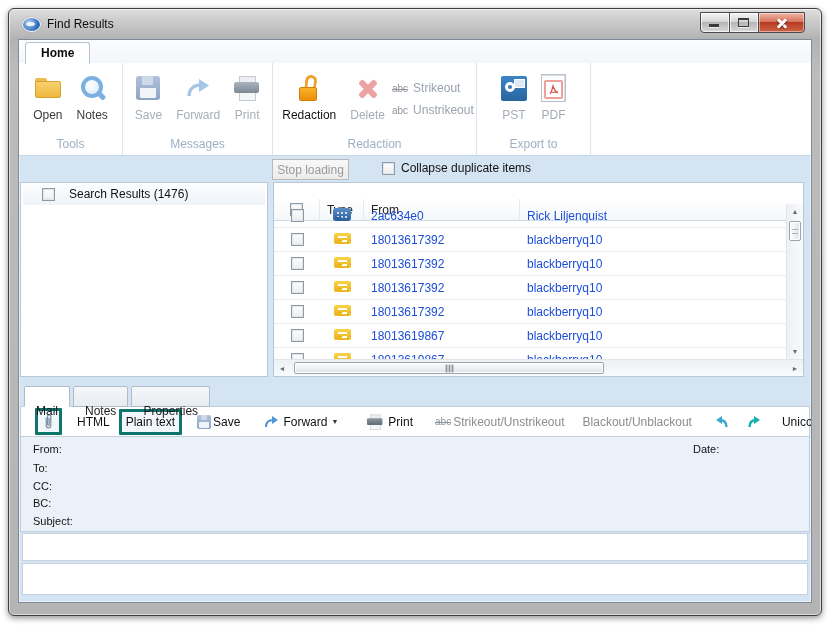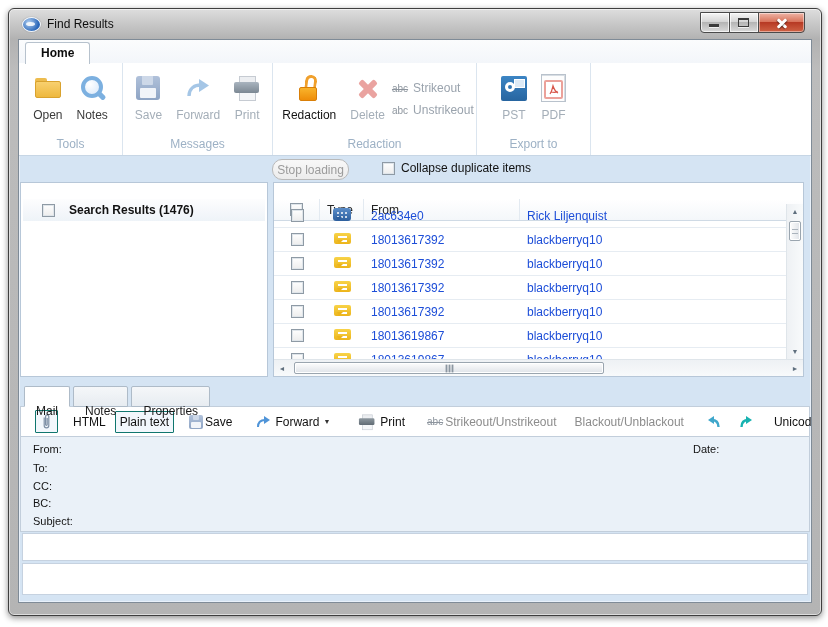--- a/index.html
+++ b/index.html
@@ -71,28 +71,28 @@
   .i-xmark i:first-child{transform:rotate(45deg);}
   .i-xmark i:last-child{transform:rotate(-45deg);}
   .i-pst{width:26px;height:25px;background:linear-gradient(#3c85c4,#2765a0);border-radius:2px;position:relative;}
   .i-pst::before{content:"";position:absolute;left:4px;top:6px;width:10px;height:10px;border:3px solid #fff;border-radius:50%;box-sizing:border-box;}
   .i-pst::after{content:"";position:absolute;right:2px;top:3px;width:9px;height:7px;background:#ddeaf6;border:1px solid #fff;}
   .i-pdf{width:23px;height:26px;background:#fdfdfd;border:1px solid #b9c2cc;position:relative;box-shadow:inset -4px 4px 0 -3px #d7dde3;}
   .i-pdf span{position:absolute;left:2px;top:5px;width:15px;height:15px;border:2px solid #eba19a;border-radius:2px;display:flex;align-items:center;justify-content:center;background:#fff;}
 
   
   .strip{position:absolute;left:0;top:119px;right:0;height:22px;}
-  .btn-stop{position:absolute;left:253px;top:0;width:77px;height:21px;border:1px solid #b9b9b9;border-radius:10px;background:linear-gradient(#f8f8f8,#ececec);color:#9b9b9b;font-size:12px;display:flex;align-items:center;justify-content:center;box-sizing:border-box;text-align:center;}
+  .btn-stop{position:absolute;left:253px;top:0;width:77px;height:21px;border:1px solid #b9b9b9;border-radius:0;background:linear-gradient(#f8f8f8,#ececec);color:#9b9b9b;font-size:12px;display:flex;align-items:center;justify-content:center;box-sizing:border-box;text-align:center;}
   .collapse-wrap{position:absolute;left:339px;top:2px;display:flex;align-items:flex-end;padding-left:24px;}
   .cb{width:13px;height:13px;border:1px solid #8e9aa5;background:linear-gradient(#fefefe,#ededed);box-shadow:inset 0 0 0 1px #dfe5ea;display:inline-block;box-sizing:border-box;}
   .collapse-label{font-size:12px;color:#111;margin-left:6px;}
 
   
   .tree-panel{position:absolute;left:1px;top:142px;width:248px;height:195px;background:#fff;border:1px solid #b7c7d8;box-sizing:border-box;}
-  .tree-row{display:flex;align-items:center;margin:16px 2px 0;height:22px;background:linear-gradient(#fdfdfe,#eef3f8);font-weight:bold;}
+  .tree-row{display:flex;align-items:center;margin:0 2px 0;height:22px;background:linear-gradient(#fdfdfe,#eef3f8);}
   .tree-row .cb{margin-left:19px;}
   .tree-label{font-size:12px;color:#121212;margin-left:14px;}
 
   
   .table-panel{position:absolute;left:254px;top:142px;width:531px;height:195px;background:#fff;border:1px solid #b7c7d8;box-sizing:border-box;}
   .thead{position:absolute;left:0;top:16px;right:0;height:21px;background:linear-gradient(#ffffff,#f4f7fa);border-bottom:1px solid #cfdae5;display:flex;align-items:center;}
   .th{font-size:12px;color:#222;border-right:1px solid #e3eaf1;height:100%;display:flex;align-items:center;padding-left:7px;box-sizing:border-box;}
   .th.c-check{width:46px;justify-content:center;padding-left:0;}
   .th.c-type{width:44px;}
   .th.c-from{width:156px;}
@@ -131,21 +131,21 @@
   .hthumb{position:absolute;left:20px;width:308px;top:2px;bottom:2px;border:1px solid #9aa5af;border-radius:2px;background:linear-gradient(#fdfdfd,#dfe3e8);box-shadow:inset 0 0 0 1px #fff;display:flex;align-items:center;justify-content:center;}
   .hgrip{width:1px;height:7px;background:#8c97a1;margin:0 1px;box-shadow:0 0 0 .4px #8c97a1;}
 
   
   .ptabs{position:absolute;left:1px;top:346px;height:21px;display:flex;z-index:3;}
   .ptab{font-size:12px;color:#1a1a1a;padding:17px 11px 2px;border:1px solid #aebbc8;border-radius:2px 2px 0 0;background:linear-gradient(#f5f7f9,#e7ecf1);margin-left:3px;height:21px;box-sizing:border-box;}
   .ptab.active{background:#fff;border-bottom-color:#fff;position:relative;z-index:4;}
   .ptoolbar{position:absolute;left:1px;right:1px;top:366px;height:31px;background:#fff;border:1px solid #c2cedb;box-sizing:border-box;display:flex;align-items:center;z-index:2;}
   .tgrip{width:3px;height:16px;margin:0 6px 0 6px;background:repeating-linear-gradient(#aab6c2 0 2px,transparent 2px 4px);}
   .tbtn{display:flex;align-items:center;font-size:12px;color:#111;margin:0 2px;padding:3px 4px;border:1px solid transparent;white-space:nowrap;}
-  .tbtn.toggled{border:1px solid #0f766e;background:#f2f7fc;border-radius:1px;}
+  .tbtn.toggled{border:3px solid #0f766e;background:#f2f7fc;border-radius:1px;}
   .tbtn.dim{color:#8c8c8c;}
   .caret{font-size:7px;color:#333;margin-left:4px;}
   .i-floppy.small{width:14px;height:14px;border-radius:2px;margin-right:2px;}
   .i-floppy.small::before{left:4px;width:6px;height:5px;}
   .i-floppy.small::after{left:2px;right:2px;bottom:1px;height:6px;}
   .i-clip svg,.i-fwds svg,.i-undo svg,.i-redo svg{display:block;}
   .abc-inline{font-size:10px;color:#8d959e;margin-right:2px;text-decoration:line-through;}
   .spacer{flex:1;}
 
   .pfields{position:absolute;left:1px;right:1px;top:397px;height:95px;background:#eaf1f8;border:1px solid #c2cedb;border-top:none;box-sizing:border-box;}

